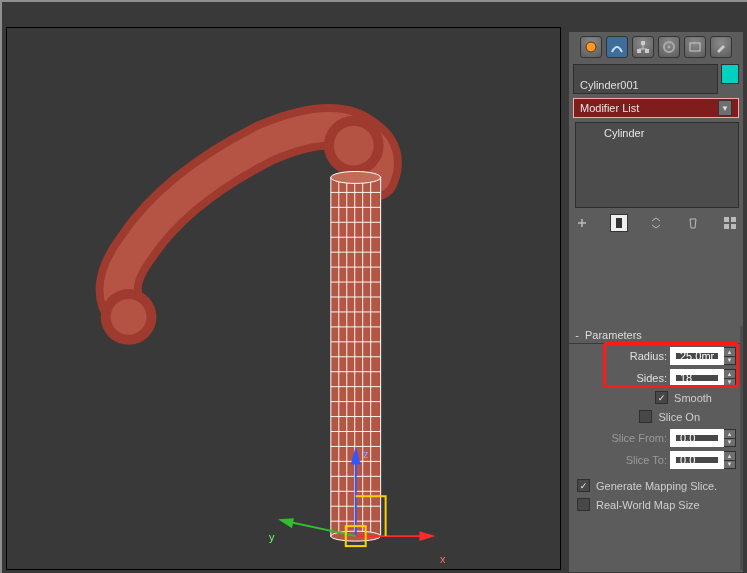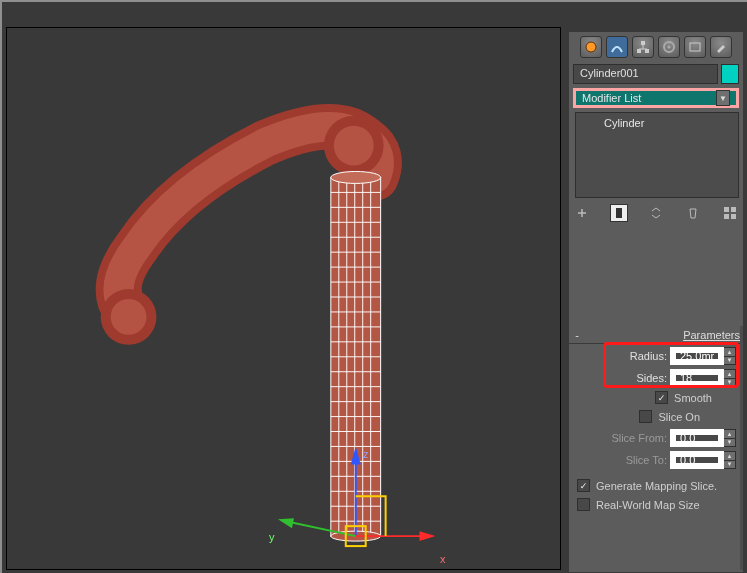--- a/index.html
+++ b/index.html
@@ -46,32 +46,32 @@
     justify-content: center;
     color: #eee;
   }
   .icon-btn svg { display:block; }
   .obj-name-row { display:flex; padding: 0 4px 4px 4px; gap:3px; }
   .obj-name {
     flex: 1;
     background: #484848;
     border: 1px solid #2f2f2f;
     height: 20px;
-    padding: 2px 6px;
+    padding: 14px 6px;
     color: #e0e0e0;
   }
   .color-swatch {
     width: 18px; height: 20px;
     background: #00d1c1;
     border: 1px solid #2f2f2f;
   }
   .dropdown {
     margin: 0 4px 4px 4px;
-    background: #0f766e;
-    border: 3px solid #fca5a5;
+    background: #7f1d1d;
+    border: 1px solid #fca5a5;
     height: 20px;
     padding: 2px 6px;
     color: #e6e6e6;
     display:flex;
     align-items:center;
     justify-content: space-between;
   }
   .dd-arrow {
     width: 14px; height: 16px;
     background: #6f6f6f;
@@ -108,21 +108,21 @@
   .rollout-header {
     display:flex; align-items:center;
     height: 18px;
     border-bottom: 1px solid #3a3a3a;
     font-size:11px;
     color:#ddd;
   }
   .rollout-minus {
     width: 16px; text-align:center;
   }
-  .rollout-title { flex:1; text-align:right;text-decoration:underline; }
+  .rollout-title { flex:1; text-align:left; }
   .scrollbar {
     position:absolute; right:0; top:294px; bottom:2px;
     width: 3px;
     background: #4c4c4c;
   }
   .row {
     display:flex; align-items:center; height: 20px;
     justify-content:flex-end;
     padding: 0 4px;
     margin-top: 2px;

